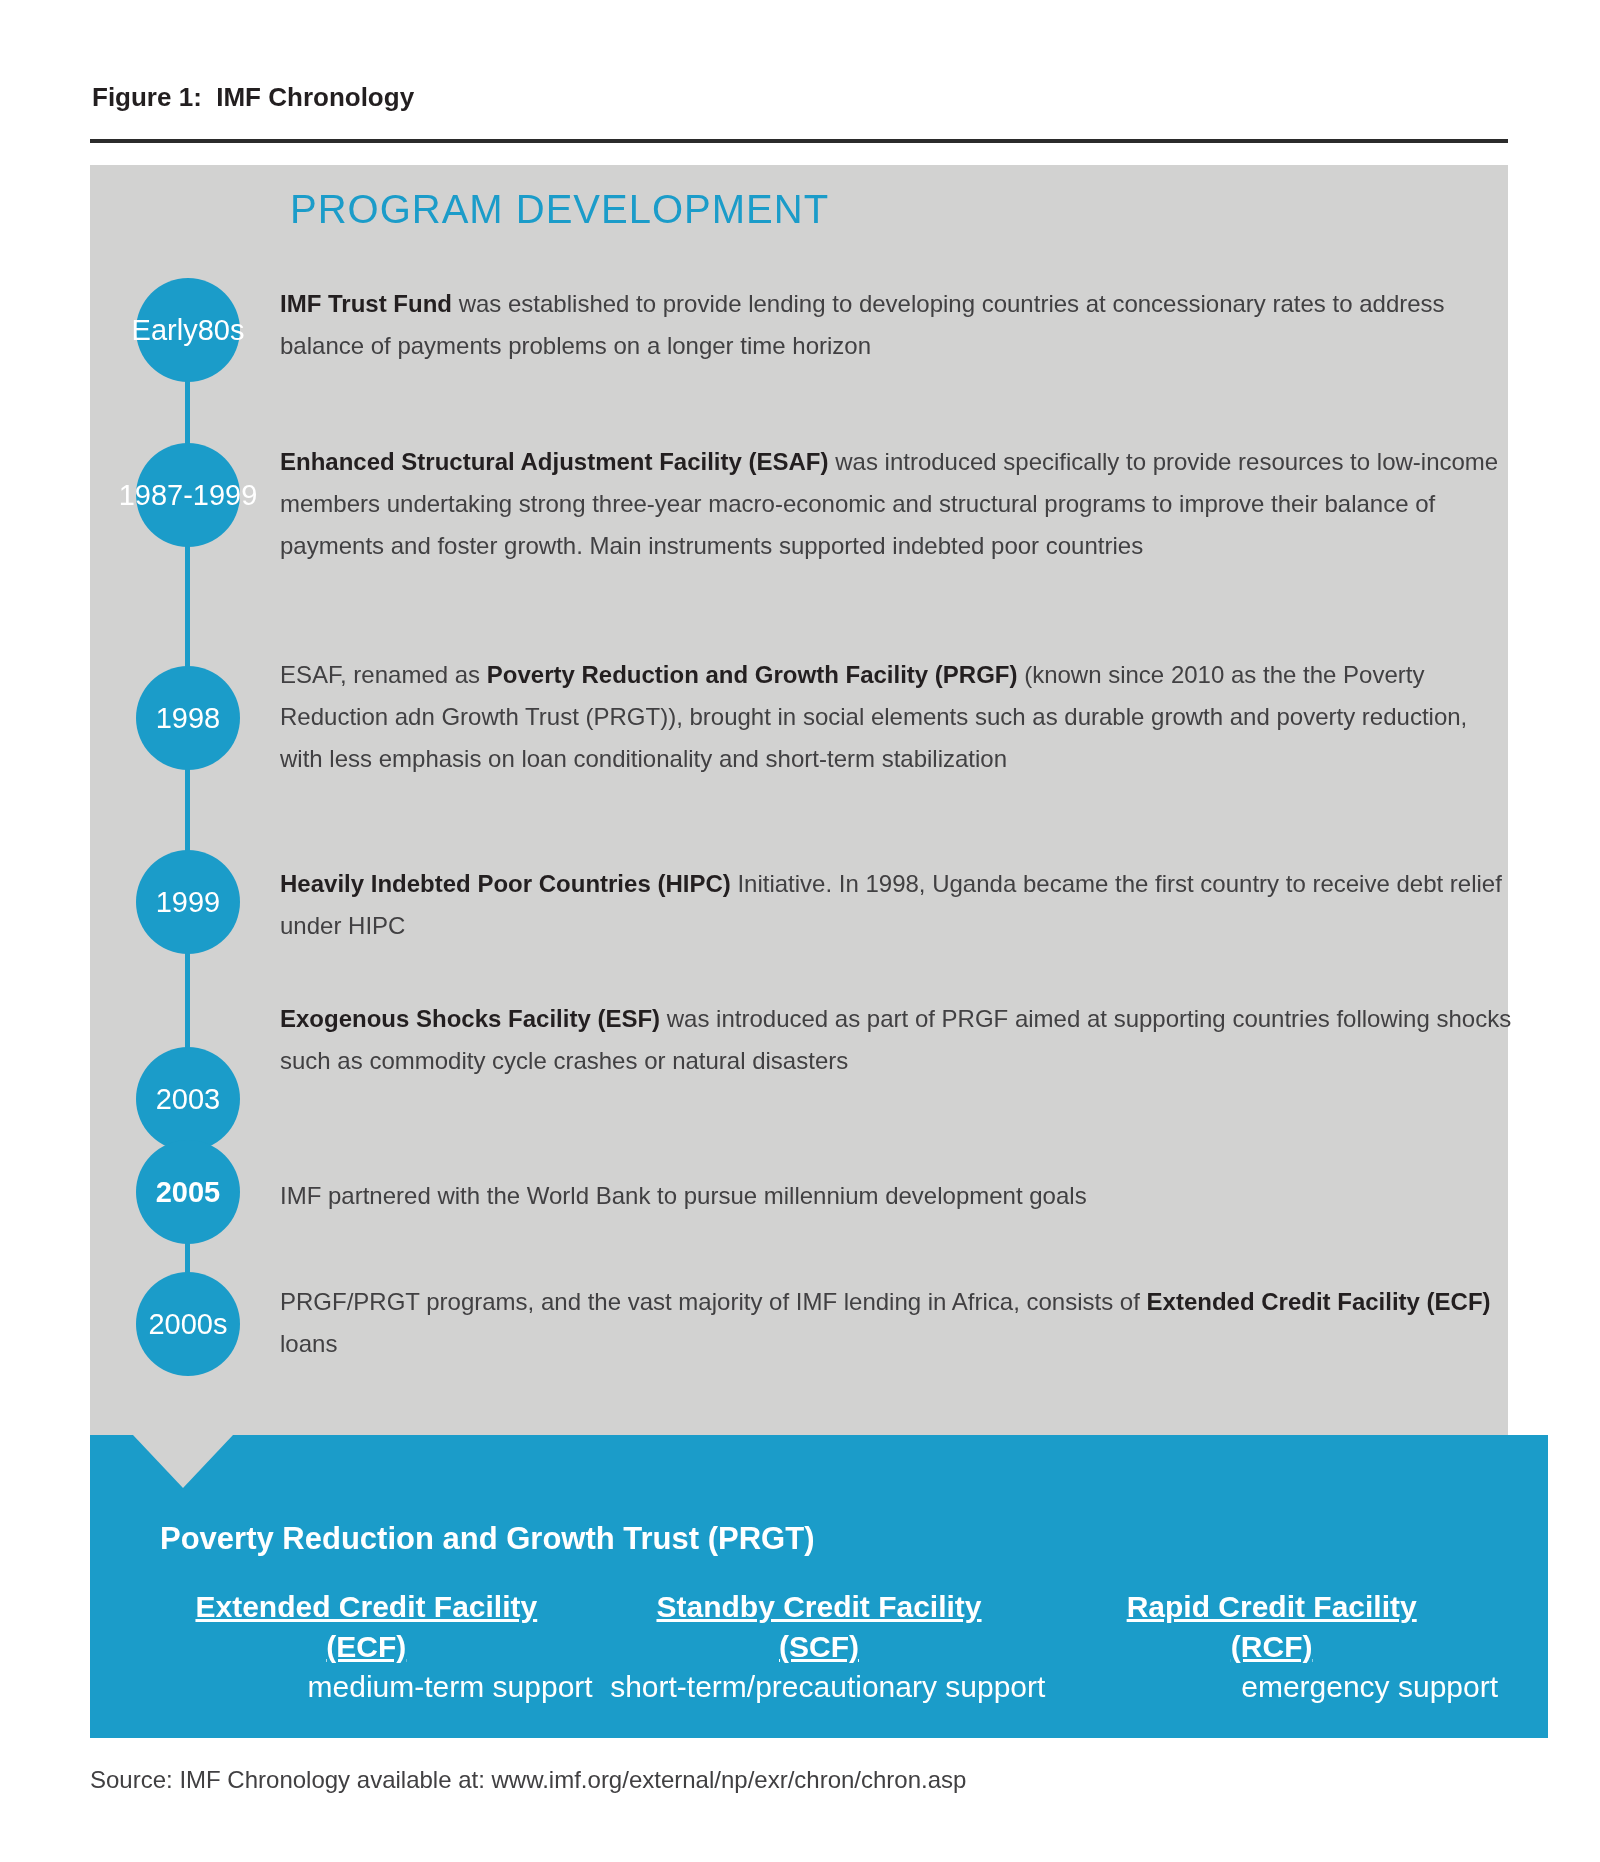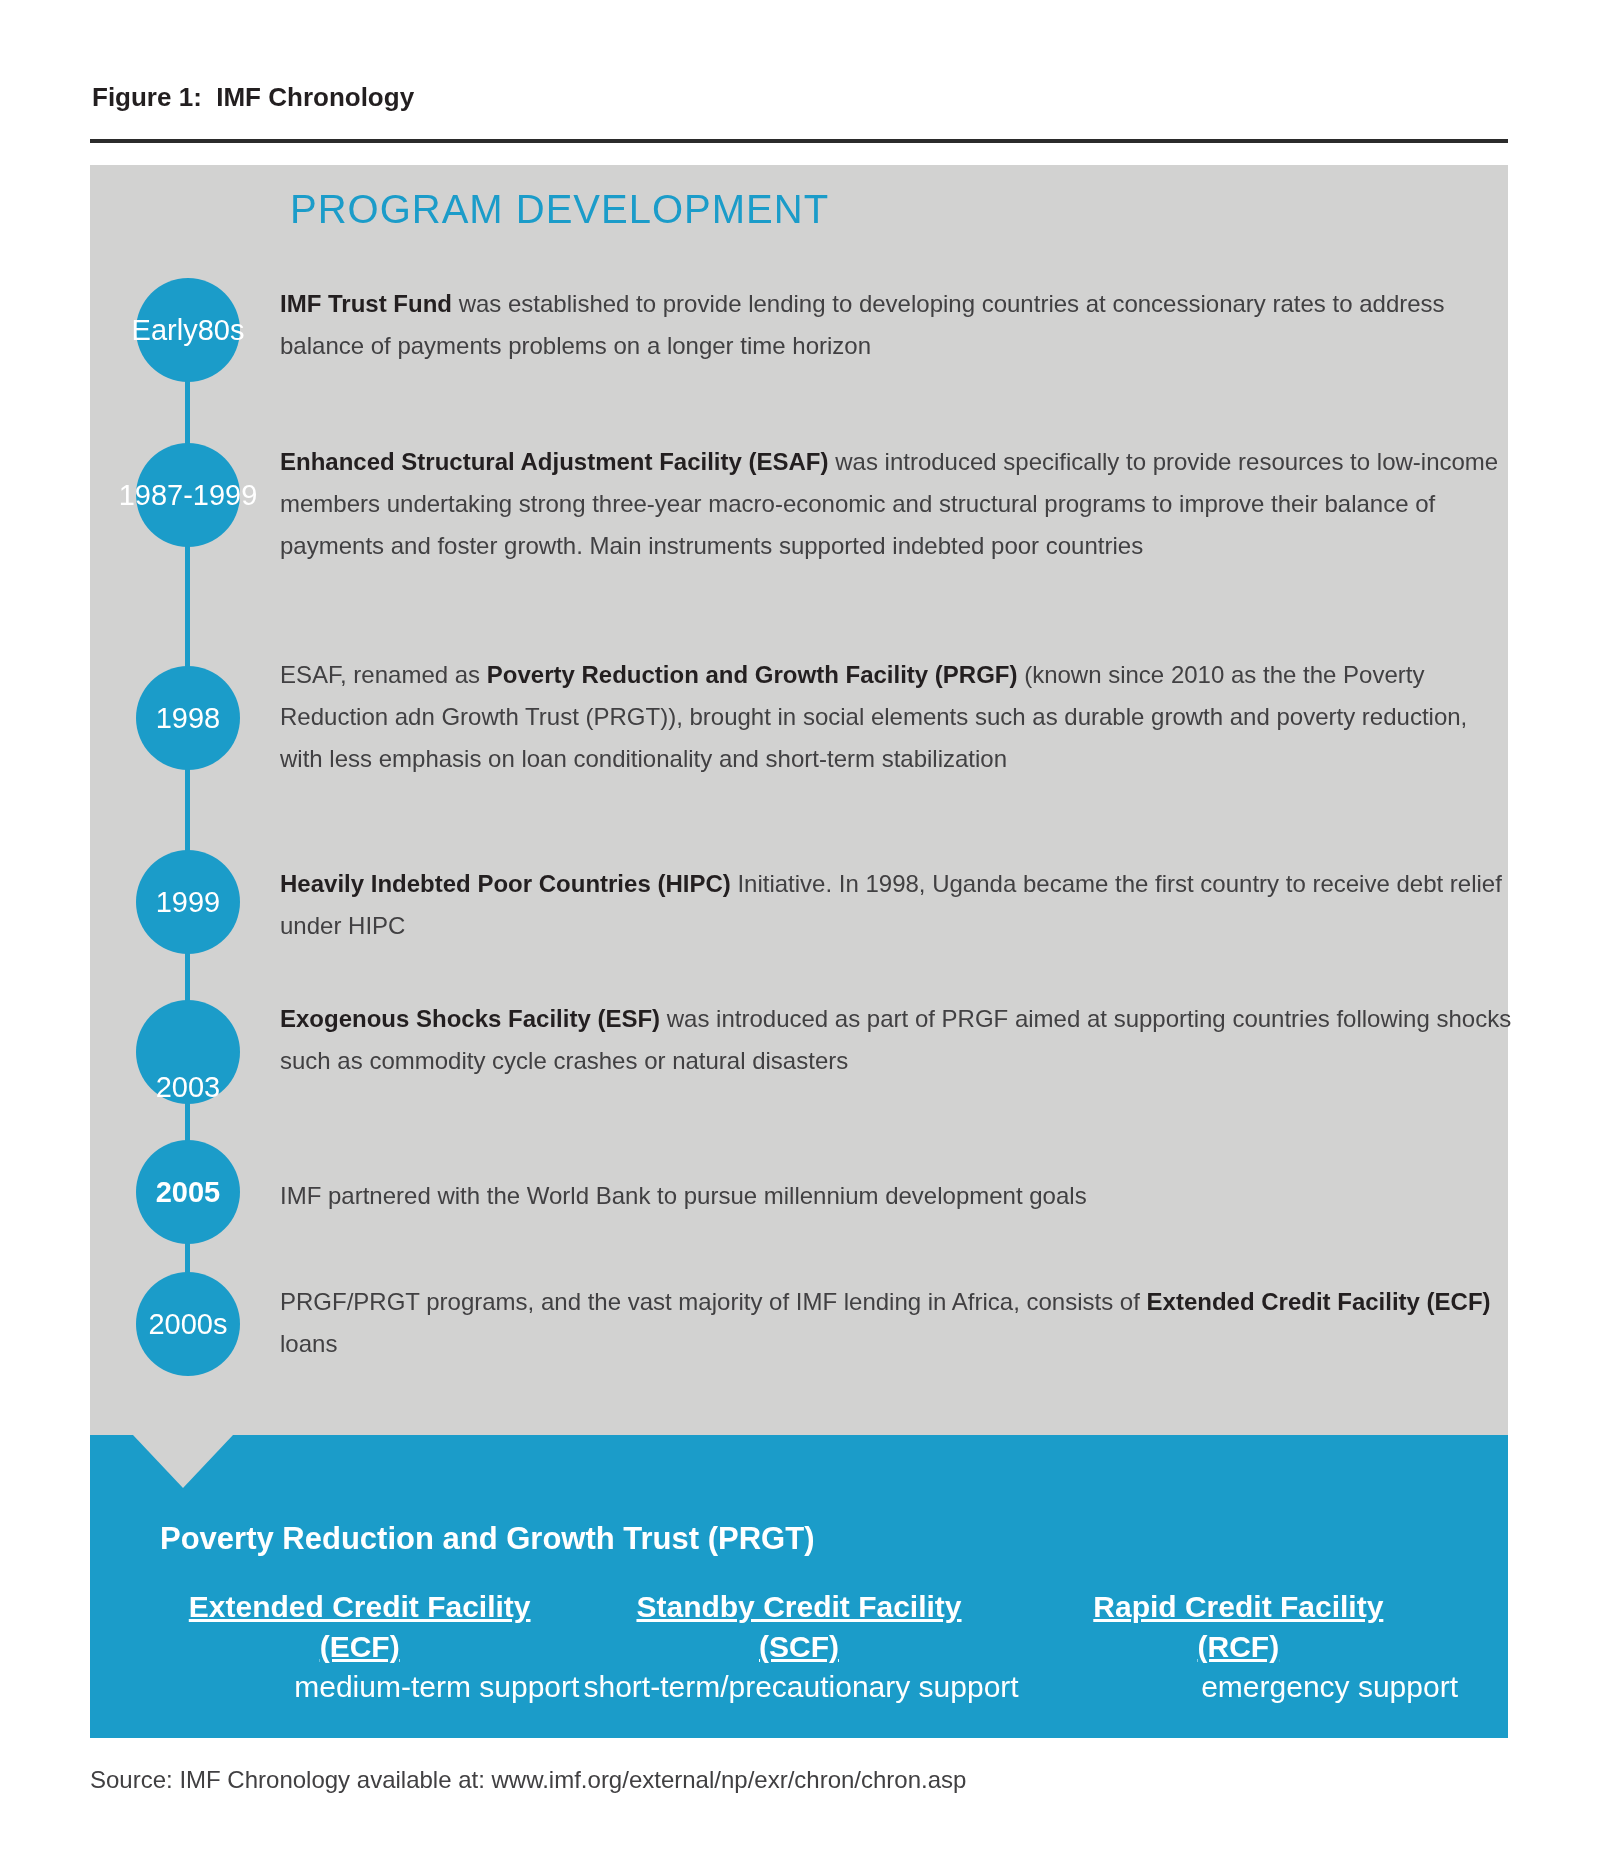--- a/index.html
+++ b/index.html
@@ -48,29 +48,29 @@
     position: absolute; left: 190px; width: 1235px;
     font-size: 24px; line-height: 42px; color: #414042;
     margin: 0;
   }
   .row-text strong { color: #231f20; font-weight: 700; }
 
   .c1 { top: 113px; }  .t1 { top: 118px; }
   .c2 { top: 278px; }  .t2 { top: 276px; }
   .c3 { top: 501px; }  .t3 { top: 476px; margin-top: 13px; }
   .c4 { top: 685px; }  .t4 { top: 698px; }
-  .c5 { top: 835px; align-items: flex-end; }  .t5 { top: 833px; }
+  .c5 { top: 882px; }  .t5 { top: 833px; }
   .c6 { top: 975px; font-weight: bold; }  .t6 { top: 1010px; }
   .c7 { top: 1107px; } .t7 { top: 1116px; }
 
   
   .blue-panel {
     position: absolute; left: 90px; top: 1435px;
     width: 1418px; height: 303px;
-    background: #1b9cc9; color: #ffffff;
+    background: #1b9cc9; color: #ffffff; padding-left: 40px;
   }
   .notch {
     position: absolute; left: 43px; top: 0;
     width: 0; height: 0;
     border-left: 50px solid transparent;
     border-right: 50px solid transparent;
     border-top: 53px solid #d2d2d1;
   }
   .prgt-heading {
     position: absolute; left: 70px; top: 86px;

